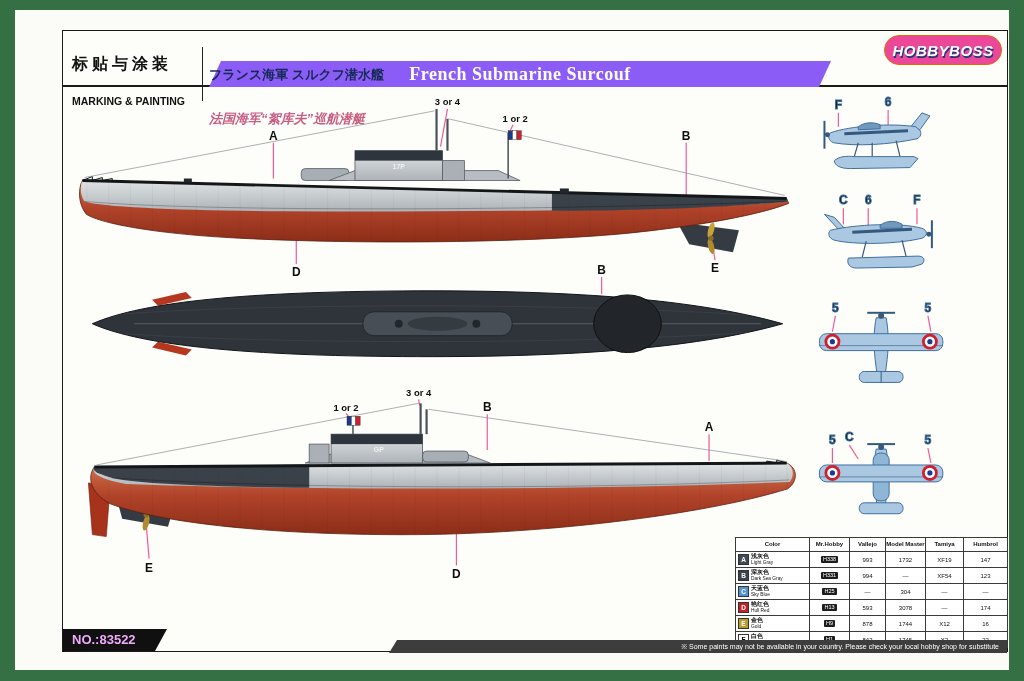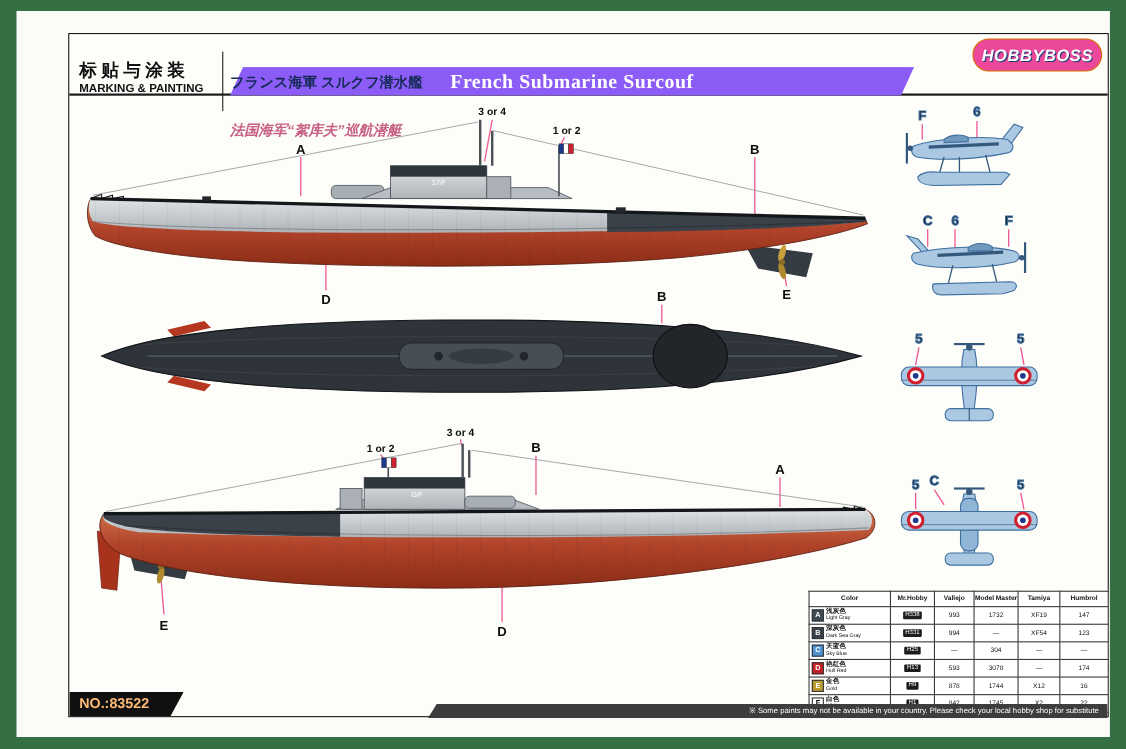--- a/index.html
+++ b/index.html
@@ -9,21 +9,21 @@
     background-color:#356f44;
     font-family:"Liberation Sans",sans-serif;
   }
   .page{position:absolute;left:15px;top:10px;width:994px;height:660px;background:#fbfbf7;}
   .frame{position:absolute;left:47px;top:20px;width:944px;height:620px;border:1px solid #1a1a1a;background:#fdfdfa;}
 
   
   .header{position:absolute;left:0;top:0;width:100%;height:56px;border-bottom:2px solid #1a1a1a;box-sizing:border-box;}
   .header-left{position:absolute;left:0;top:16px;width:140px;height:54px;border-right:1px solid #222;padding:7px 9px;box-sizing:border-box;}
   .cn-title{font-size:16px;font-weight:bold;letter-spacing:4px;color:#111;}
-  .en-title{font-size:10.5px;font-weight:bold;margin-top:0;color:#111;}
+  .en-title{font-size:10.5px;font-weight:bold;margin-top:20px;color:#111;}
   .banner{
     position:absolute;left:146px;top:5px;width:622px;height:26px;background:#8b5cf6;
     clip-path:polygon(12px 0,100% 0,calc(100% - 12px) 100%,0 100%);
     color:#fff;text-align:center;line-height:26px;
     font-family:"Liberation Serif",serif;font-size:18px;font-weight:bold;letter-spacing:0.5px;margin-top:25px;
   }
   .subtitle{position:absolute;left:146px;top:35px;width:622px;display:flex;justify-content:center;gap:26px;font-size:13px;font-weight:bold;white-space:nowrap;flex-direction:column;}
   .sub-jp{color:#142a55;}
   .sub-cn{color:#c75f83;font-style:italic;}
   .logo{
@@ -46,21 +46,21 @@
   .colorcell{display:flex;align-items:center;padding:1px 2px;text-align:left;}
   .chip{width:11px;height:11px;min-width:11px;display:inline-flex;align-items:center;justify-content:center;
         font-size:6.5px;font-weight:bold;border:1px solid #333;box-sizing:border-box;margin-right:2px;}
   .cnames{display:flex;flex-direction:column;line-height:5.5px;}
   .cname-cn{font-size:6px;font-weight:bold;}
   .cname-en{font-size:4.8px;}
   .mr-pill{display:inline-block;background:#1d1d1d;color:#fff;padding:0.5px 2px;border-radius:1px;font-size:5.5px;line-height:6.5px;}
 
   
   .kit-no{
-    position:absolute;left:0;top:598px;width:104px;height:22px;background:#101010;color:#fdba74;
+    position:absolute;left:0;top:598px;width:104px;height:22px;background:#101010;color:#f0abfc;
     font-size:13px;font-weight:bold;line-height:22px;padding-left:9px;box-sizing:border-box;
     clip-path:polygon(0 0,100% 0,calc(100% - 12px) 100%,0 100%);
   }
   .note-bar{
     position:absolute;left:326px;top:609px;width:618px;height:13px;background:#3d3d3d;color:#fff;
     font-size:7px;line-height:13px;text-align:right;padding-right:8px;box-sizing:border-box;
     clip-path:polygon(8px 0,100% 0,100% 100%,0 100%);
   }
 </style>
 </head>

